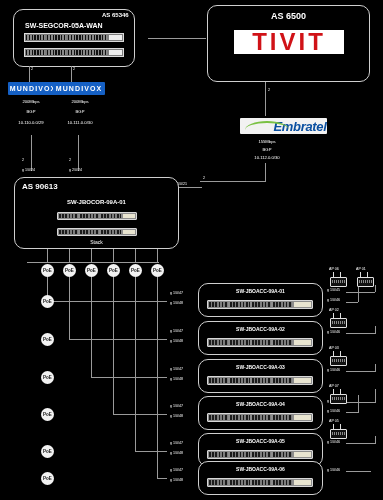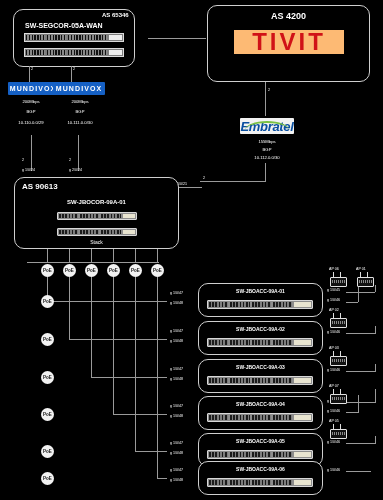--- a/index.html
+++ b/index.html
@@ -28,26 +28,27 @@
   .swbig .bank{flex:1;margin:1px;background:repeating-linear-gradient(90deg,#111 0 1.4px,#8a8a8a 1.4px 2.8px);}
   .swbig .sfp{width:13%;margin:1px;background:#efefef;}
 
   
   .mundivox{
     position:absolute;background:#1560c4;color:#fff;font-weight:bold;
     letter-spacing:1.1px;font-size:7px;padding:2px 3px;border-radius:1px;
     display:flex;align-items:center;justify-content:center;
   }
   .tivit{
-    position:absolute;background:#fdba74;display:flex;align-items:center;justify-content:center;
+    position:absolute;background:#ffffff;display:flex;align-items:center;justify-content:center;
   }
   .tivit span{color:#d01217;font-weight:bold;font-size:24px;letter-spacing:3px;}
   .embratel{
     position:absolute;background:#f2f2f2;display:flex;align-items:center;justify-content:center;
     border-radius:1px;
+    padding-left:33px;
   }
   .embratel span{color:#0a4fa0;font-weight:bold;font-style:italic;font-size:13px;letter-spacing:-0.3px;}
   .embratel .swoosh{
     position:absolute;left:5px;top:3px;width:44px;height:7px;
     border-top:2px solid #7ac143;border-radius:50%/100% 100% 0 0;
   }
 
   
   .poe{
     position:absolute;width:13px;height:13px;border-radius:50%;background:#f2f2f2;
@@ -91,21 +92,21 @@
     <div class="bank"></div>
       <div class="bank"></div>
       <div class="bank"></div>
       <div class="bank"></div>
       <div class="sfp"></div>
   </div>
 
   <div class="line hline" style="left:148px;top:38px;width:58px;"></div>
 
   <div class="rbox" style="left:207px;top:5px;width:163px;height:77px;"></div>
-  <div class="ttl p9 ctr" style="left:207px;top:11px;width:163px;">AS 4200</div>
+  <div class="ttl p9 ctr" style="left:207px;top:11px;width:163px;">AS 6500</div>
   <div class="tivit" style="left:234px;top:30px;width:110px;height:24px;">
     <span>TIVIT</span>
   </div>
 
   <div class="line vline" style="left:265px;top:82px;height:34px;"></div>
   <div class="lbl tiny" style="left:268px;top:88px;">2</div>
 
   <div class="embratel" style="left:240px;top:118px;width:54px;height:16px;">
     <div class="swoosh"></div>
     <span>Embratel</span>

